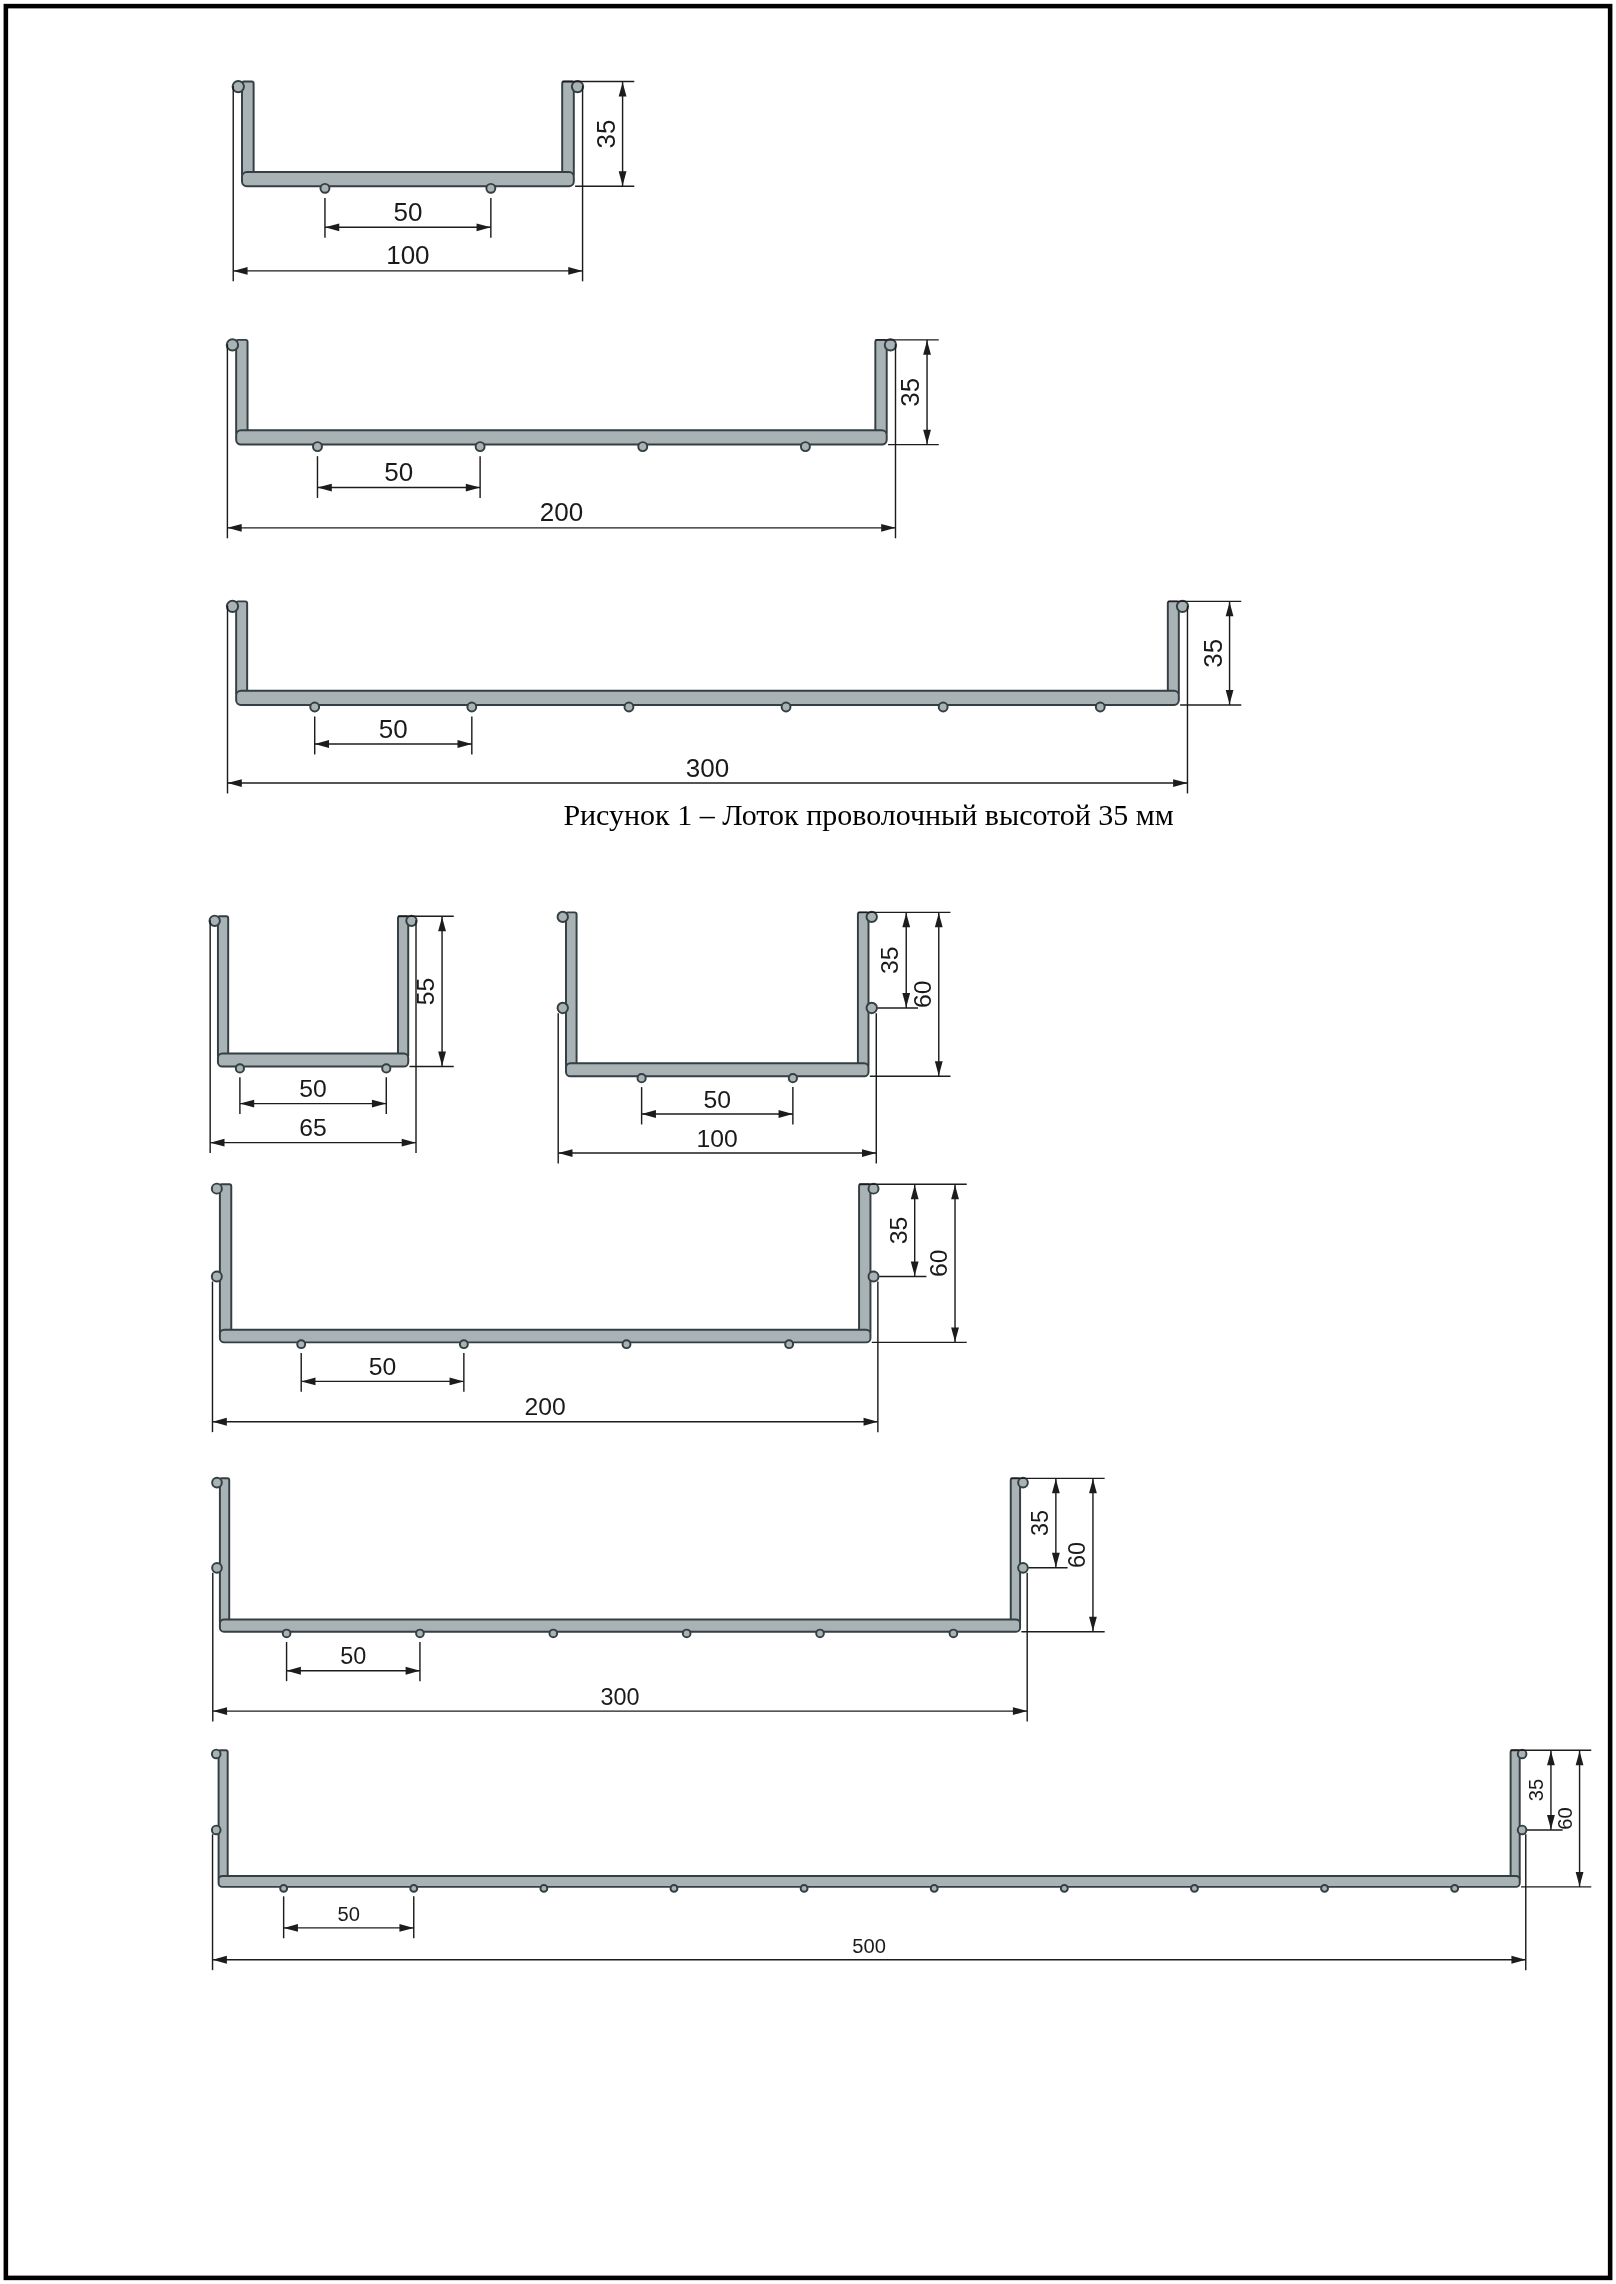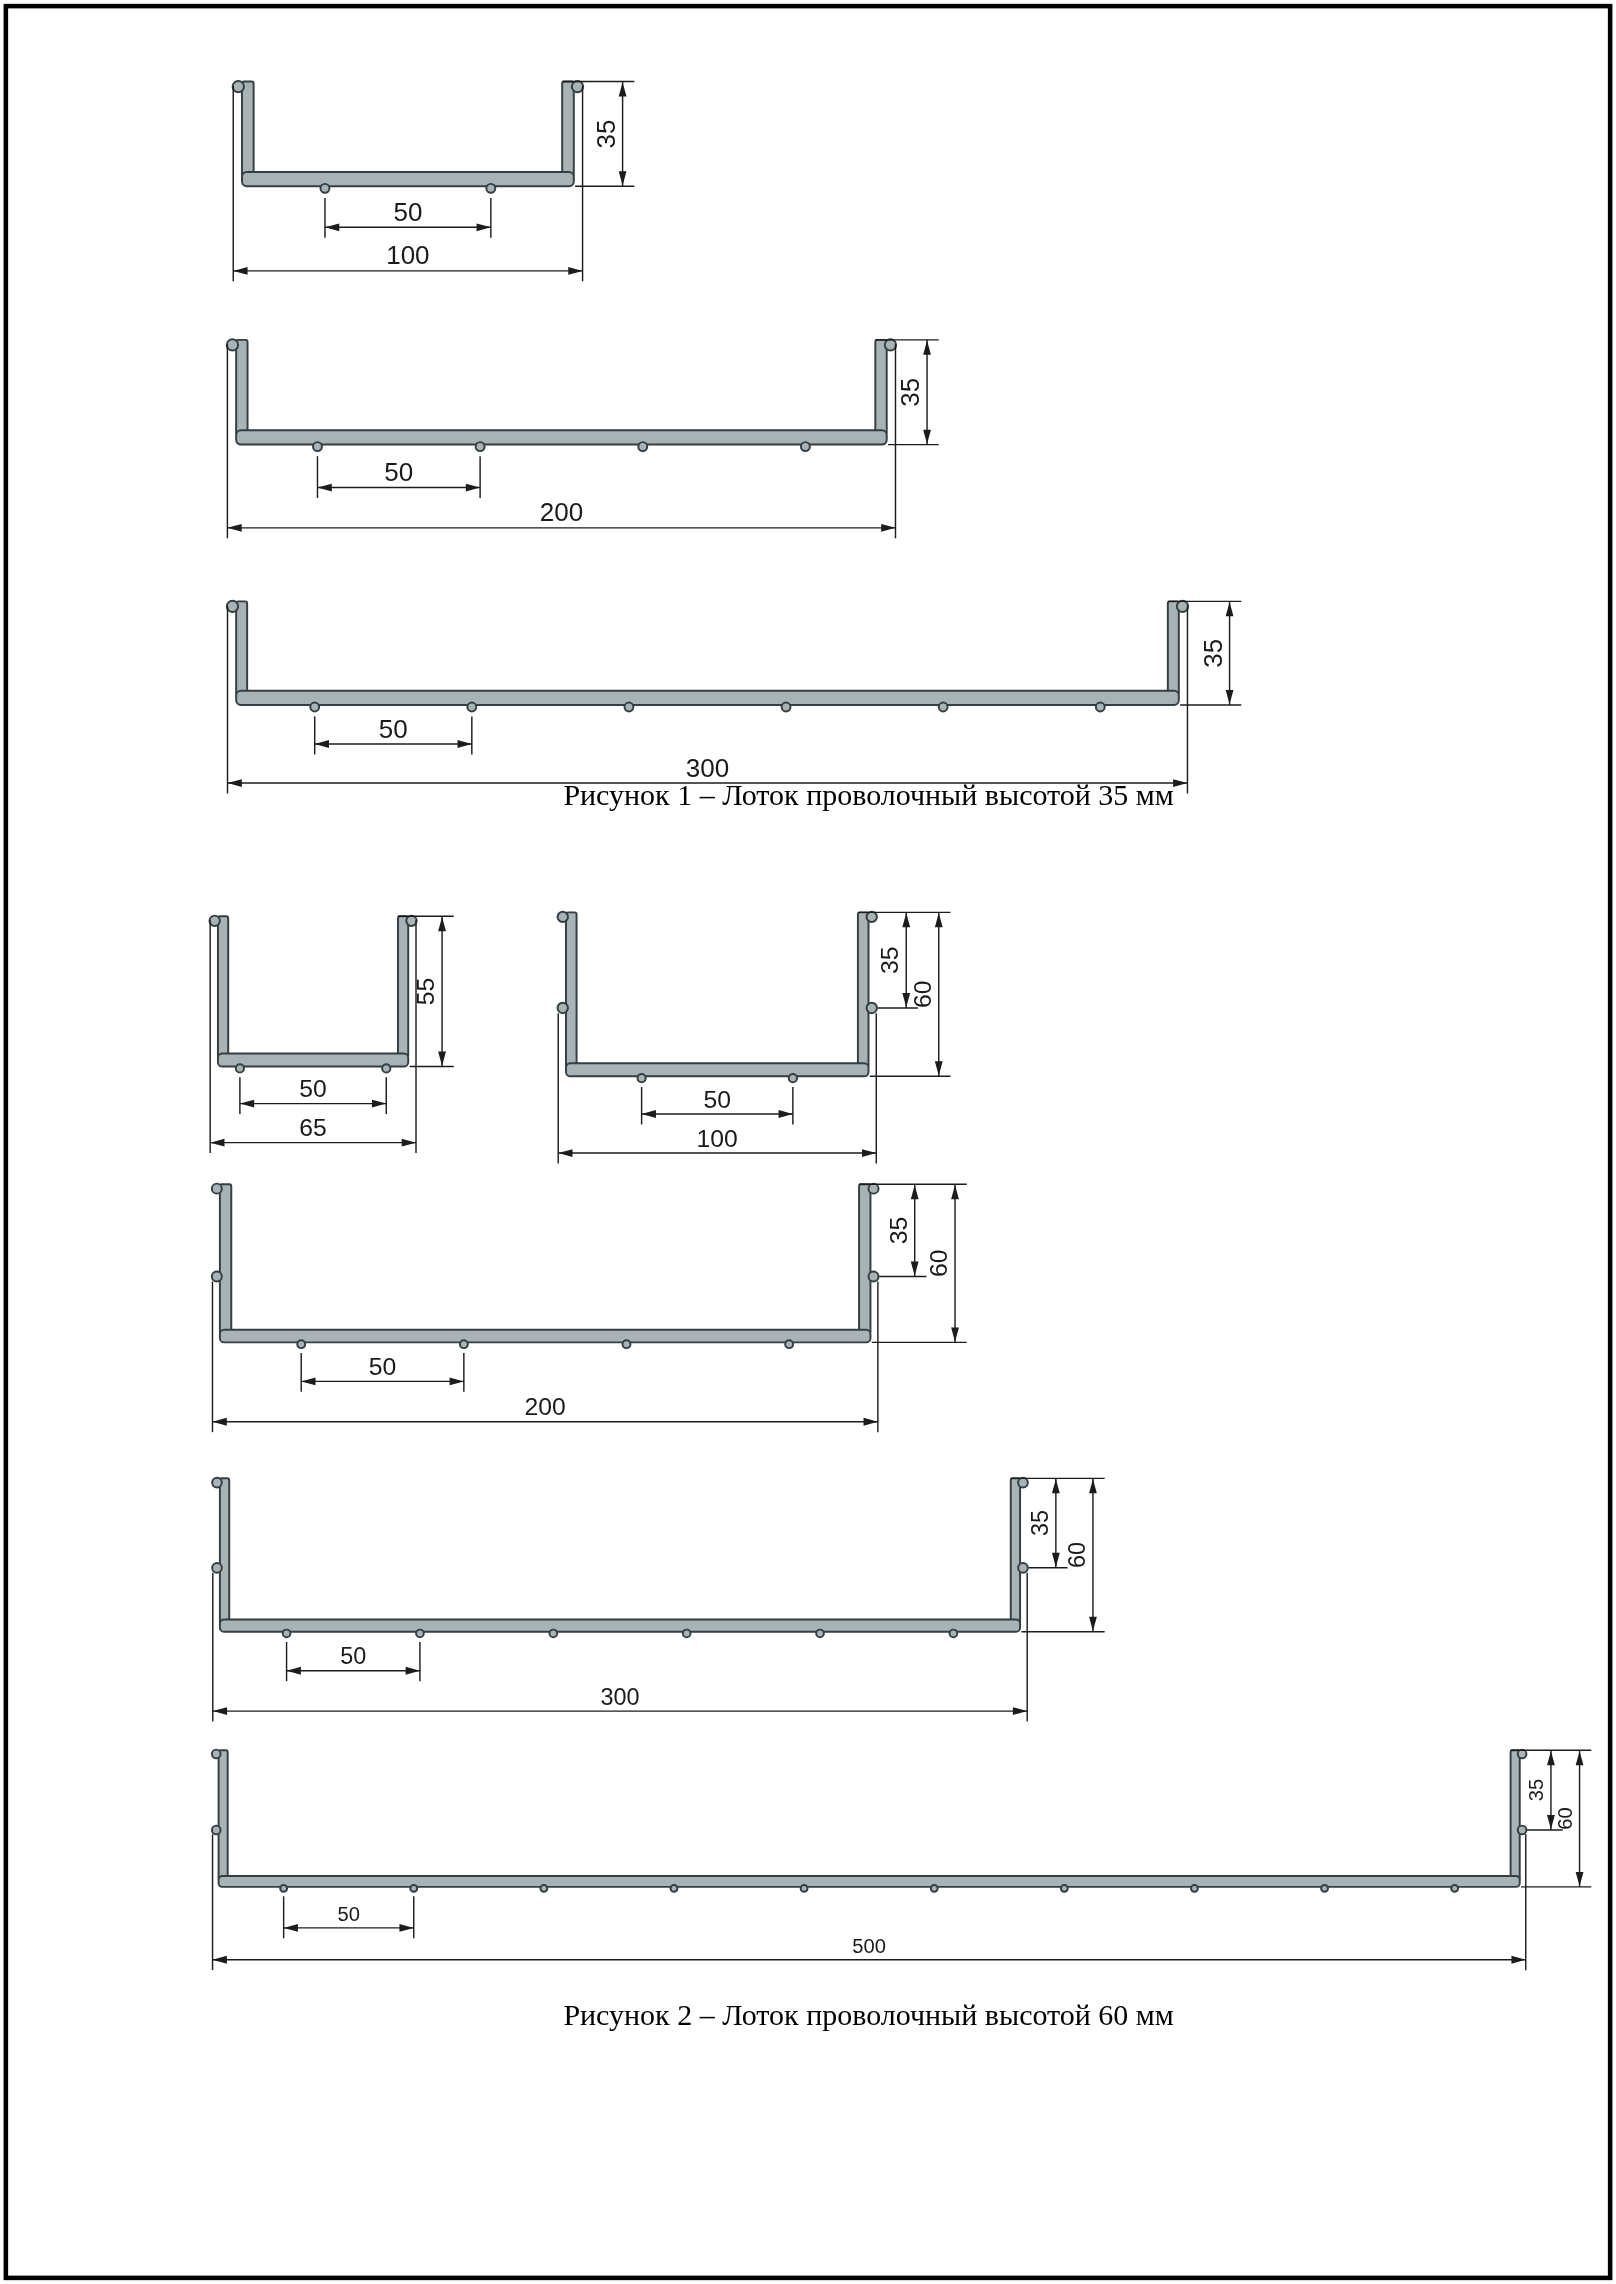--- a/index.html
+++ b/index.html
@@ -277,17 +277,16 @@
         <polygon points="2384,2691 2378,2713 2390,2713" fill="#1c1c1c"></polygon>
         <polygon points="2384,2811.5 2378,2789.5 2390,2789.5" fill="#1c1c1c"></polygon>
         <text text-anchor="middle" font-size="31" fill="#111111" transform="translate(2372,2751.25) rotate(-90)">35</text>
         <line x1="2428" y1="2690" x2="2428" y2="2900" stroke="#1c1c1c" stroke-width="2.2"></line>
         <polygon points="2428,2691 2422,2713 2434,2713" fill="#1c1c1c"></polygon>
         <polygon points="2428,2899 2422,2877 2434,2877" fill="#1c1c1c"></polygon>
         <text text-anchor="middle" font-size="31" fill="#111111" transform="translate(2416,2795) rotate(-90)">60</text>
       </g>
     </svg>
 
-  <div class="figure-caption" style="top:778px">Рисунок 1 – Лоток проволочный высотой 35 мм</div>
-
-  <div class="figure-caption" style="top:1998px">Рисунок 2 – Лоток проволочный высотой 60 мм</div>
+  <div class="figure-caption" style="top:798px">Рисунок 1 – Лоток проволочный высотой 35 мм</div>
+
 </div>
 
 
 </body></html>

